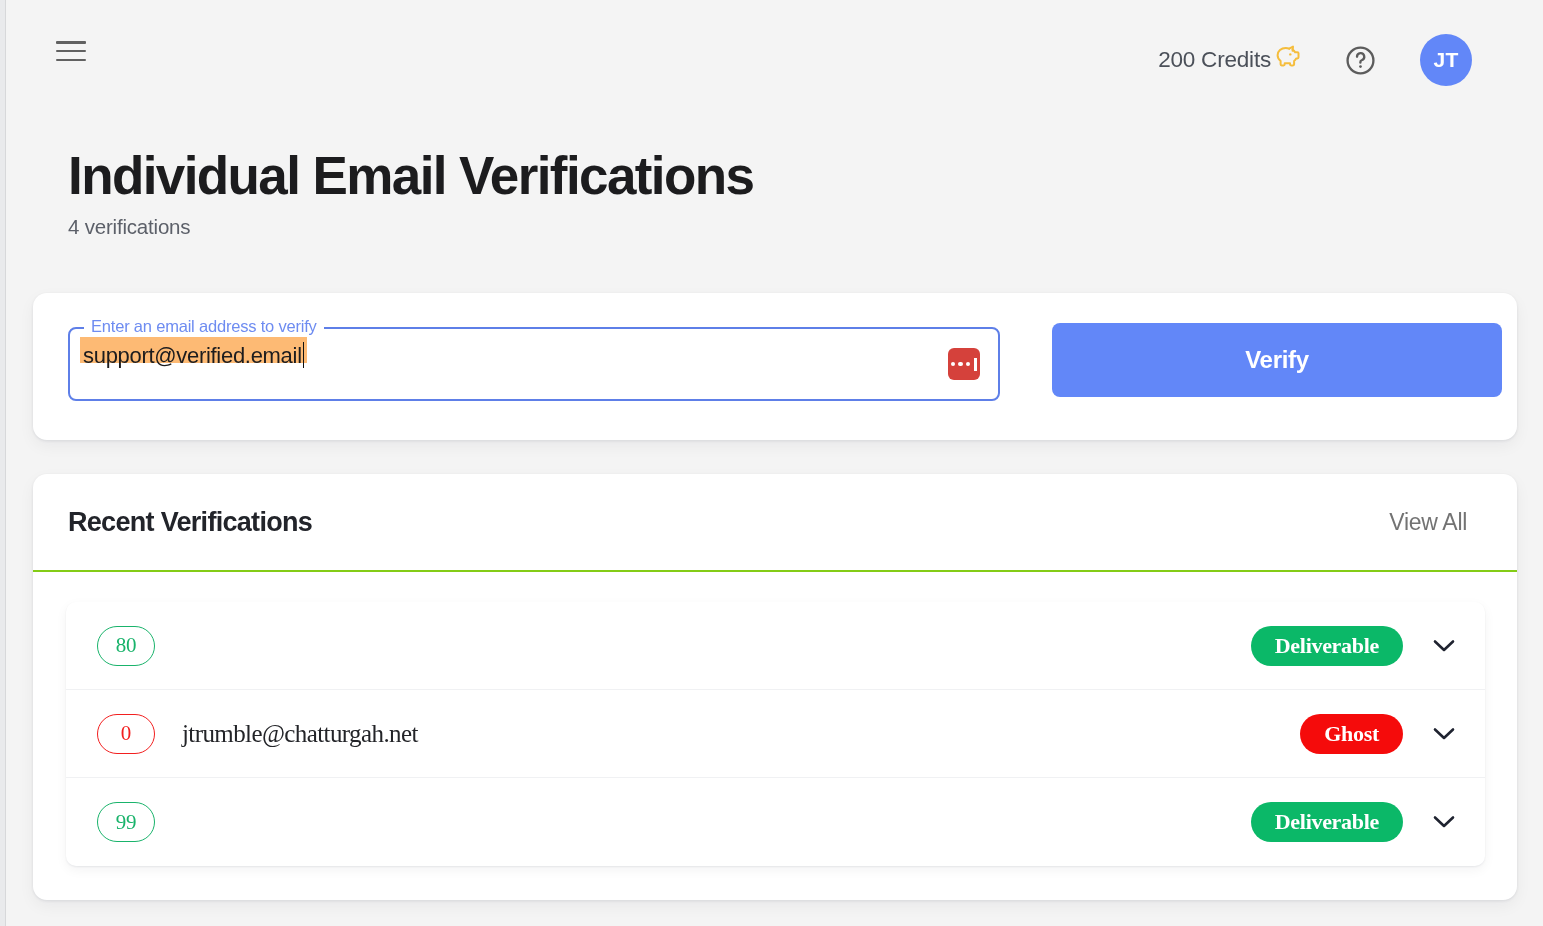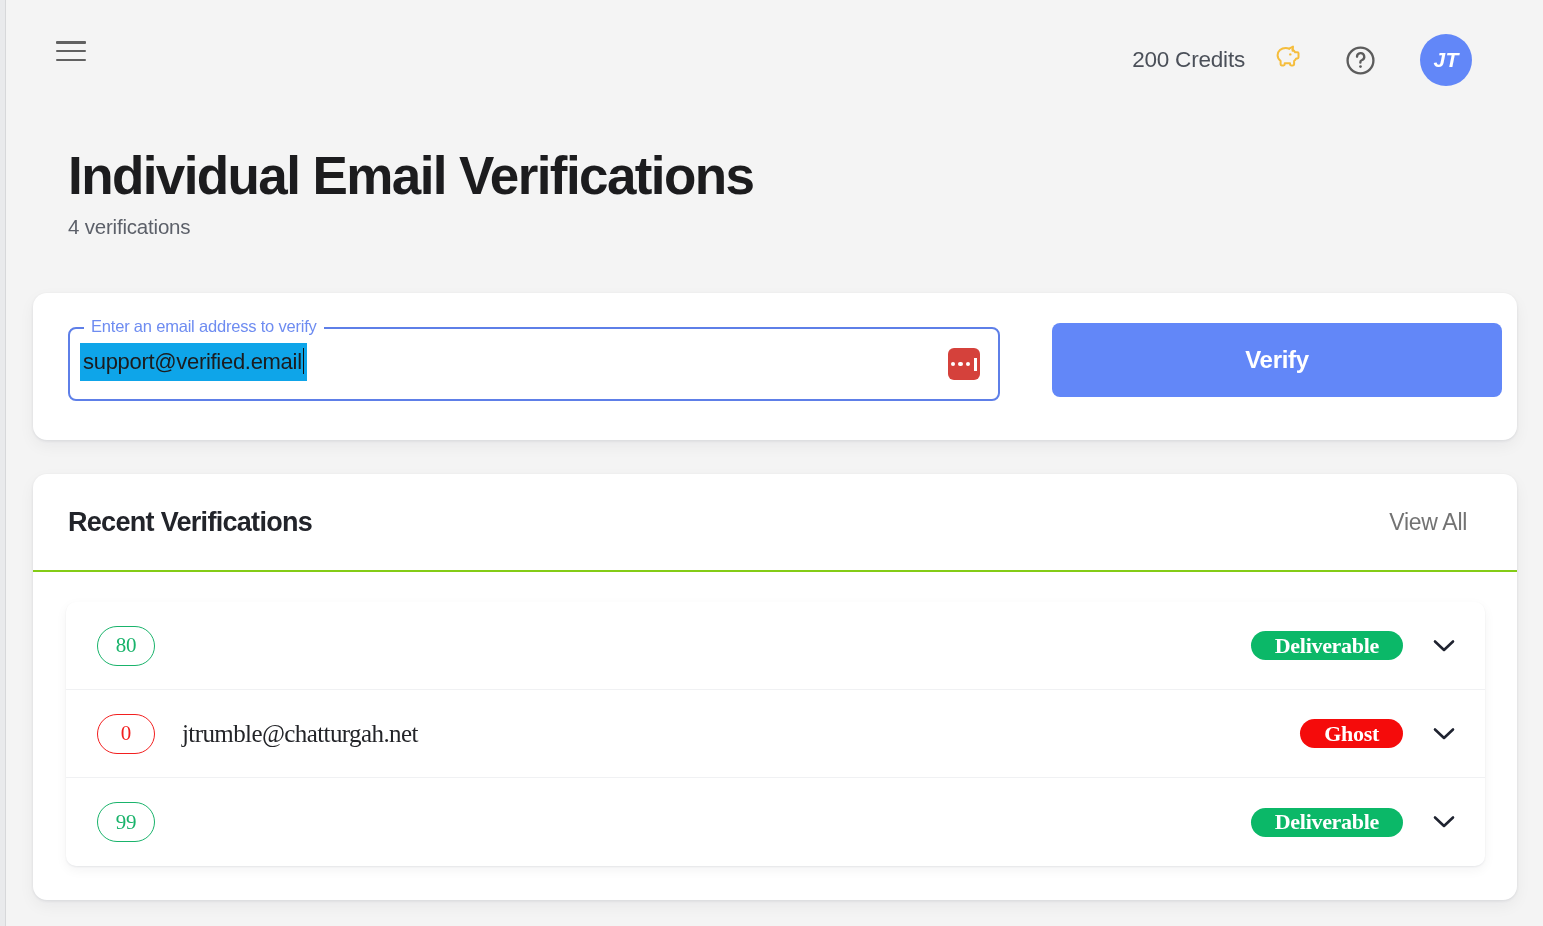--- a/index.html
+++ b/index.html
@@ -59,21 +59,21 @@
     margin-left: auto;
     display: flex;
     align-items: center;
     gap: 0;
     margin-top: -4px;
   }
 
   #credits-wrap {
     display: flex;
     align-items: center;
-    gap: 27px;
+    gap: 1px;
     cursor: pointer;
   }
   #credits-label {
     font-size: 22.5px;
     color: #4b5059;
     letter-spacing: -0.2px;
     white-space: nowrap;
   }
   #piggy-icon { display: block; }
 
@@ -90,21 +90,20 @@
     border-radius: 50%;
     background: #6287f8;
     color: #ffffff;
     font-size: 21px;
     font-weight: bold;
     letter-spacing: 0.3px;
     display: flex;
     align-items: center;
     justify-content: center;
     cursor: pointer;
-    font-style: italic;
   }
 
   
   #heading-block {
     position: absolute;
     left: 62px;
     top: 143px;
     width: 1000px;
   }
   #page-title {
@@ -170,24 +169,24 @@
     background: transparent;
     font-family: "Liberation Sans", sans-serif;
     font-size: 22px;
     color: #1c1c1e;
     letter-spacing: -0.3px;
     caret-color: #000;
   }
   #email-value-highlight {
     position: absolute;
     left: 12px;
-    top: 16px;
-    height: 38px;
+    top: 10px;
+    height: 26px;
     padding: 0 3px;
-    background: #0ea5e9;
+    background: #fdba74;
     font-size: 22px;
     line-height: 38px;
     color: #1c1c1e;
     letter-spacing: -0.3px;
     white-space: nowrap;
     pointer-events: none;
   }
   #caret {
     display: inline-block;
     width: 1.5px;
@@ -315,21 +314,21 @@
   .row-email {
     margin-left: 27px;
     font-size: 25px;
     color: #232428;
     letter-spacing: -0.6px;
     white-space: nowrap;
   }
 
   .status-badge {
     margin-left: auto;
-    height: 29px;
+    height: 40px;
     padding: 0 24px;
     border-radius: 24px;
     background: #0bb868;
     color: #ffffff;
     font-size: 22px;
     font-weight: bold;
     letter-spacing: -0.3px;
     display: flex;
     align-items: center;
     justify-content: center;

